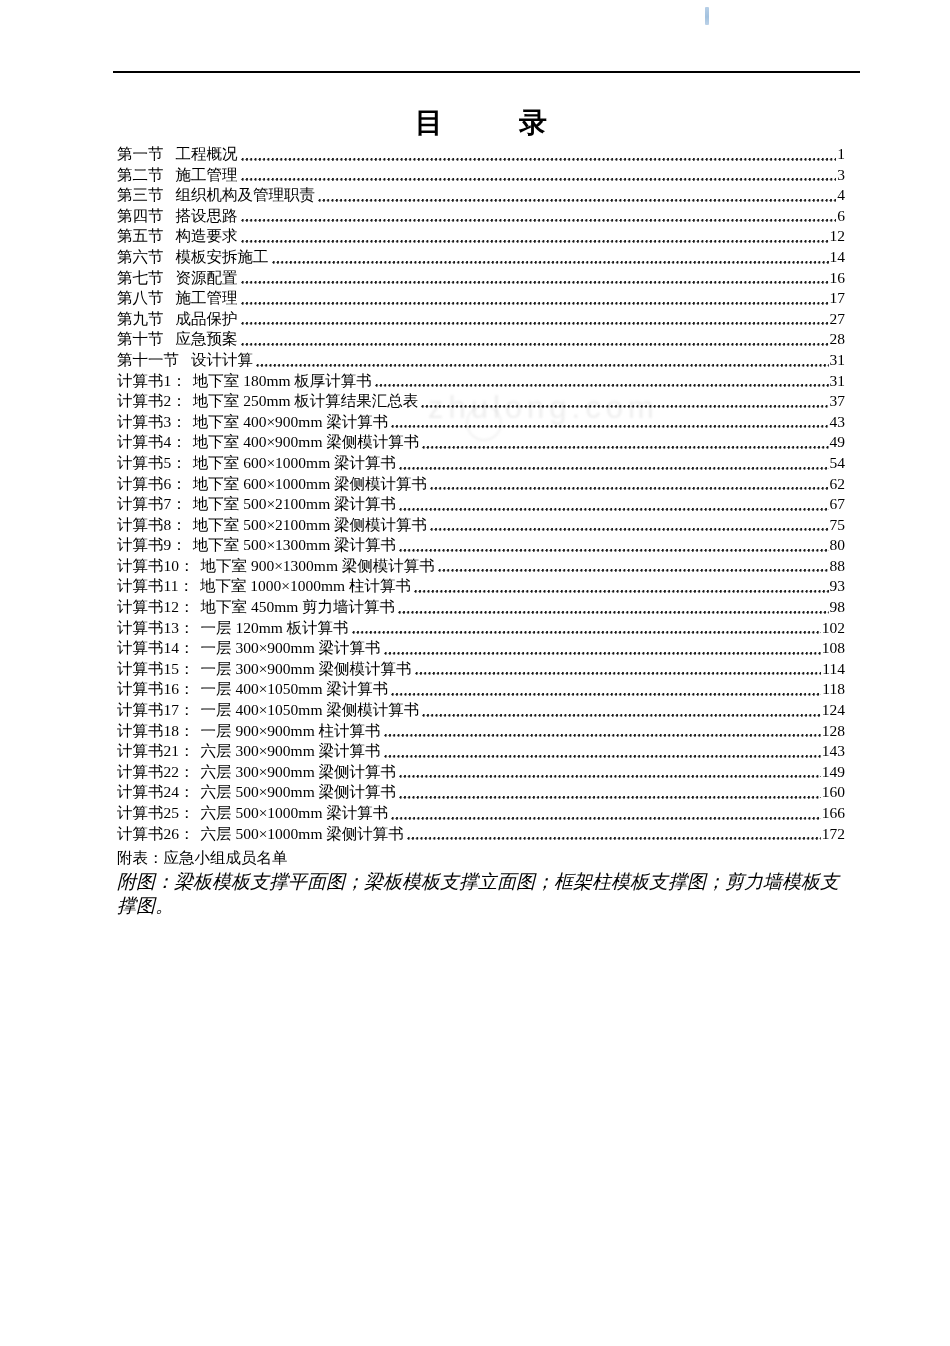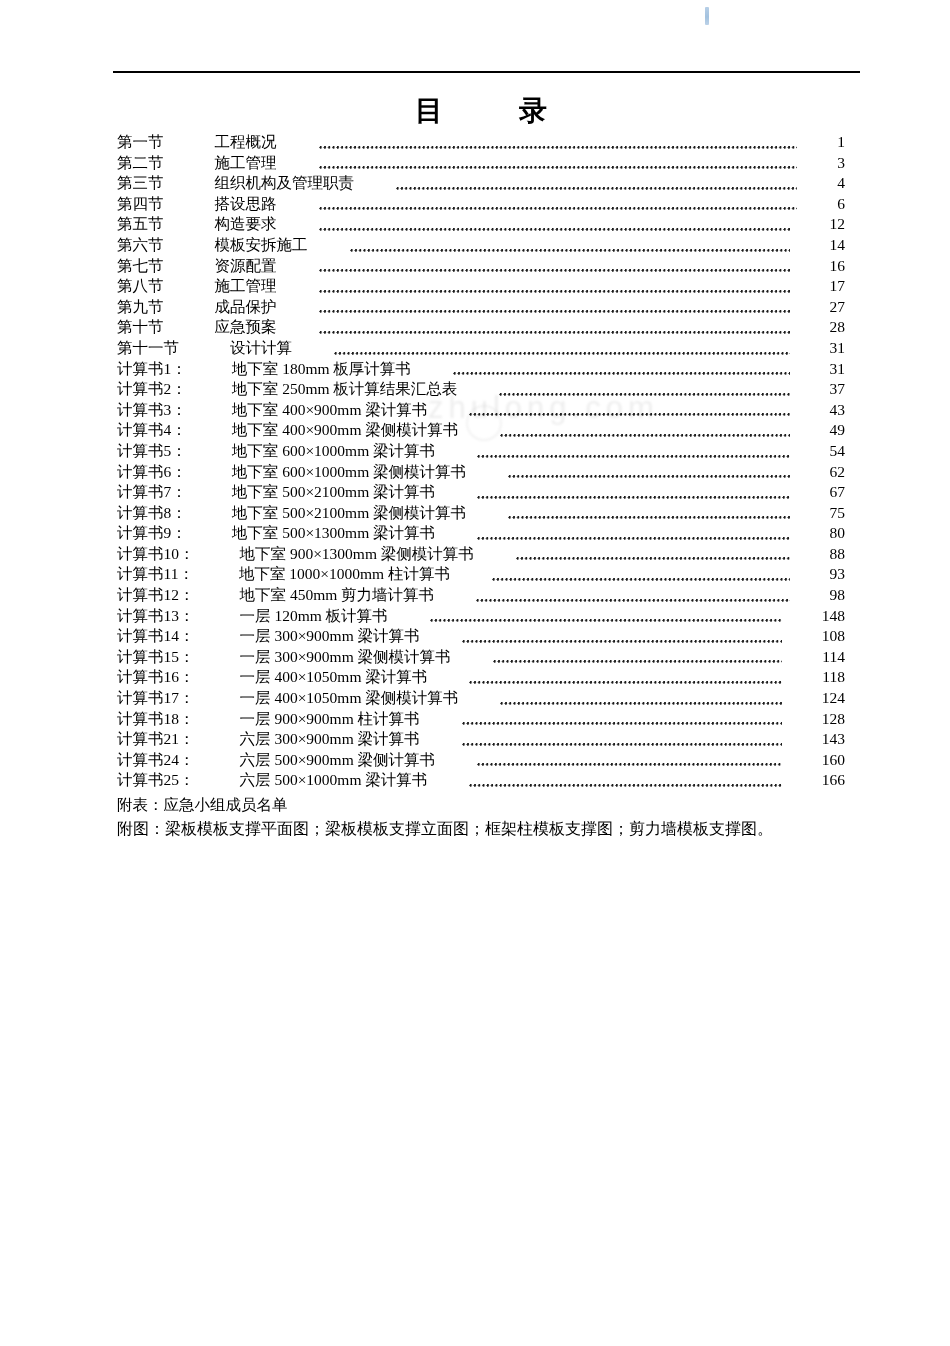--- a/index.html
+++ b/index.html
@@ -17,51 +17,51 @@
     width: 4px; height: 18px;
     background: linear-gradient(180deg, #b7cfe7 0%, #a3c2df 55%, #bcd2e8 100%);
     border-radius: 1px;
   }
   .top-rule {
     position: absolute; left: 113px; top: 71px;
     width: 747px; height: 0;
     border-top: 2px solid #000;
   }
   .doc {
-    position: absolute; left: 117px; top: 94px;
+    position: absolute; left: 117px; top: 106px;
     width: 728px;
   }
   .doc-title {
     margin: 0; text-align: center;
     font-size: 28px; font-weight: 700;
     line-height: 34px; white-space: nowrap;
   }
   .doc-title .title-text { letter-spacing: 76px; padding-left: 76px; }
   .toc-list { margin-top: 4px; }
   .toc-row {
     display: flex; align-items: baseline;
     height: 20.6px; font-size: 15.5px;
-    white-space: nowrap; cursor: pointer; gap: 39px;
+    white-space: nowrap; cursor: pointer;
   }
   .toc-row .num { flex: none; }
   .toc-row.section .num { margin-right: 12px; }
   .toc-row.book .num { margin-right: 6px; }
   .toc-row .ttl { flex: none; }
   .leader {
     flex: 1 1 auto; align-self: flex-end;
     height: 5px; margin: 0 1px 3px 3px;
     background-image: radial-gradient(circle at 1.6px 2.4px, #1c1c1c 1.05px, transparent 1.45px);
     background-size: 4.3px 5px;
     background-repeat: repeat-x;
     background-position: left bottom;
   }
   .pg { flex: none; text-align: right; }
   .appendix { margin-top: 3px; }
   .appendix-line-1 { font-size: 15.5px; line-height: 21px; }
-  .appendix-line-2 { font-size: 16px; line-height: 24px; margin-top: 2px; }
+  .appendix-line-2 { font-size: 19px; line-height: 24px; margin-top: 2px; font-style: italic; }
   .watermark {
     position: absolute; left: 428px; top: 390px;
     width: 290px; font-size: 31px; letter-spacing: 5px;
     color: #9a9a9a; opacity: 0.16;
     filter: blur(1.1px);
     font-family: "Liberation Sans", "DejaVu Sans", sans-serif;
     pointer-events: none; user-select: none;
   }
   .watermark-circle {
     position: absolute; left: 466px; top: 405px;
@@ -219,21 +219,21 @@
       <div class="toc-row book">
     <span class="num">计算书12：</span>
     <span class="ttl">地下室 450mm 剪力墙计算书</span>
     <span class="leader"></span>
     <span class="pg">98</span>
   </div>
       <div class="toc-row book">
     <span class="num">计算书13：</span>
     <span class="ttl">一层 120mm 板计算书</span>
     <span class="leader"></span>
-    <span class="pg">148</span>
+    <span class="pg">102</span>
   </div>
       <div class="toc-row book">
     <span class="num">计算书14：</span>
     <span class="ttl">一层 300×900mm 梁计算书</span>
     <span class="leader"></span>
     <span class="pg">108</span>
   </div>
       <div class="toc-row book">
     <span class="num">计算书15：</span>
     <span class="ttl">一层 300×900mm 梁侧模计算书</span>
@@ -258,30 +258,42 @@
     <span class="leader"></span>
     <span class="pg">128</span>
   </div>
       <div class="toc-row book">
     <span class="num">计算书21：</span>
     <span class="ttl">六层 300×900mm 梁计算书</span>
     <span class="leader"></span>
     <span class="pg">143</span>
   </div>
       <div class="toc-row book">
+    <span class="num">计算书22：</span>
+    <span class="ttl">六层 300×900mm 梁侧计算书</span>
+    <span class="leader"></span>
+    <span class="pg">149</span>
+  </div>
+      <div class="toc-row book">
     <span class="num">计算书24：</span>
     <span class="ttl">六层 500×900mm 梁侧计算书</span>
     <span class="leader"></span>
     <span class="pg">160</span>
   </div>
       <div class="toc-row book">
     <span class="num">计算书25：</span>
     <span class="ttl">六层 500×1000mm 梁计算书</span>
     <span class="leader"></span>
     <span class="pg">166</span>
+  </div>
+      <div class="toc-row book">
+    <span class="num">计算书26：</span>
+    <span class="ttl">六层 500×1000mm 梁侧计算书</span>
+    <span class="leader"></span>
+    <span class="pg">172</span>
   </div>
     </div>
 
   <div class="appendix">
     <div class="appendix-line-1">附表：应急小组成员名单</div>
     <div class="appendix-line-2">附图：梁板模板支撑平面图；梁板模板支撑立面图；框架柱模板支撑图；剪力墙模板支撑图。</div>
   </div>
 </div>
 
 </body></html>

